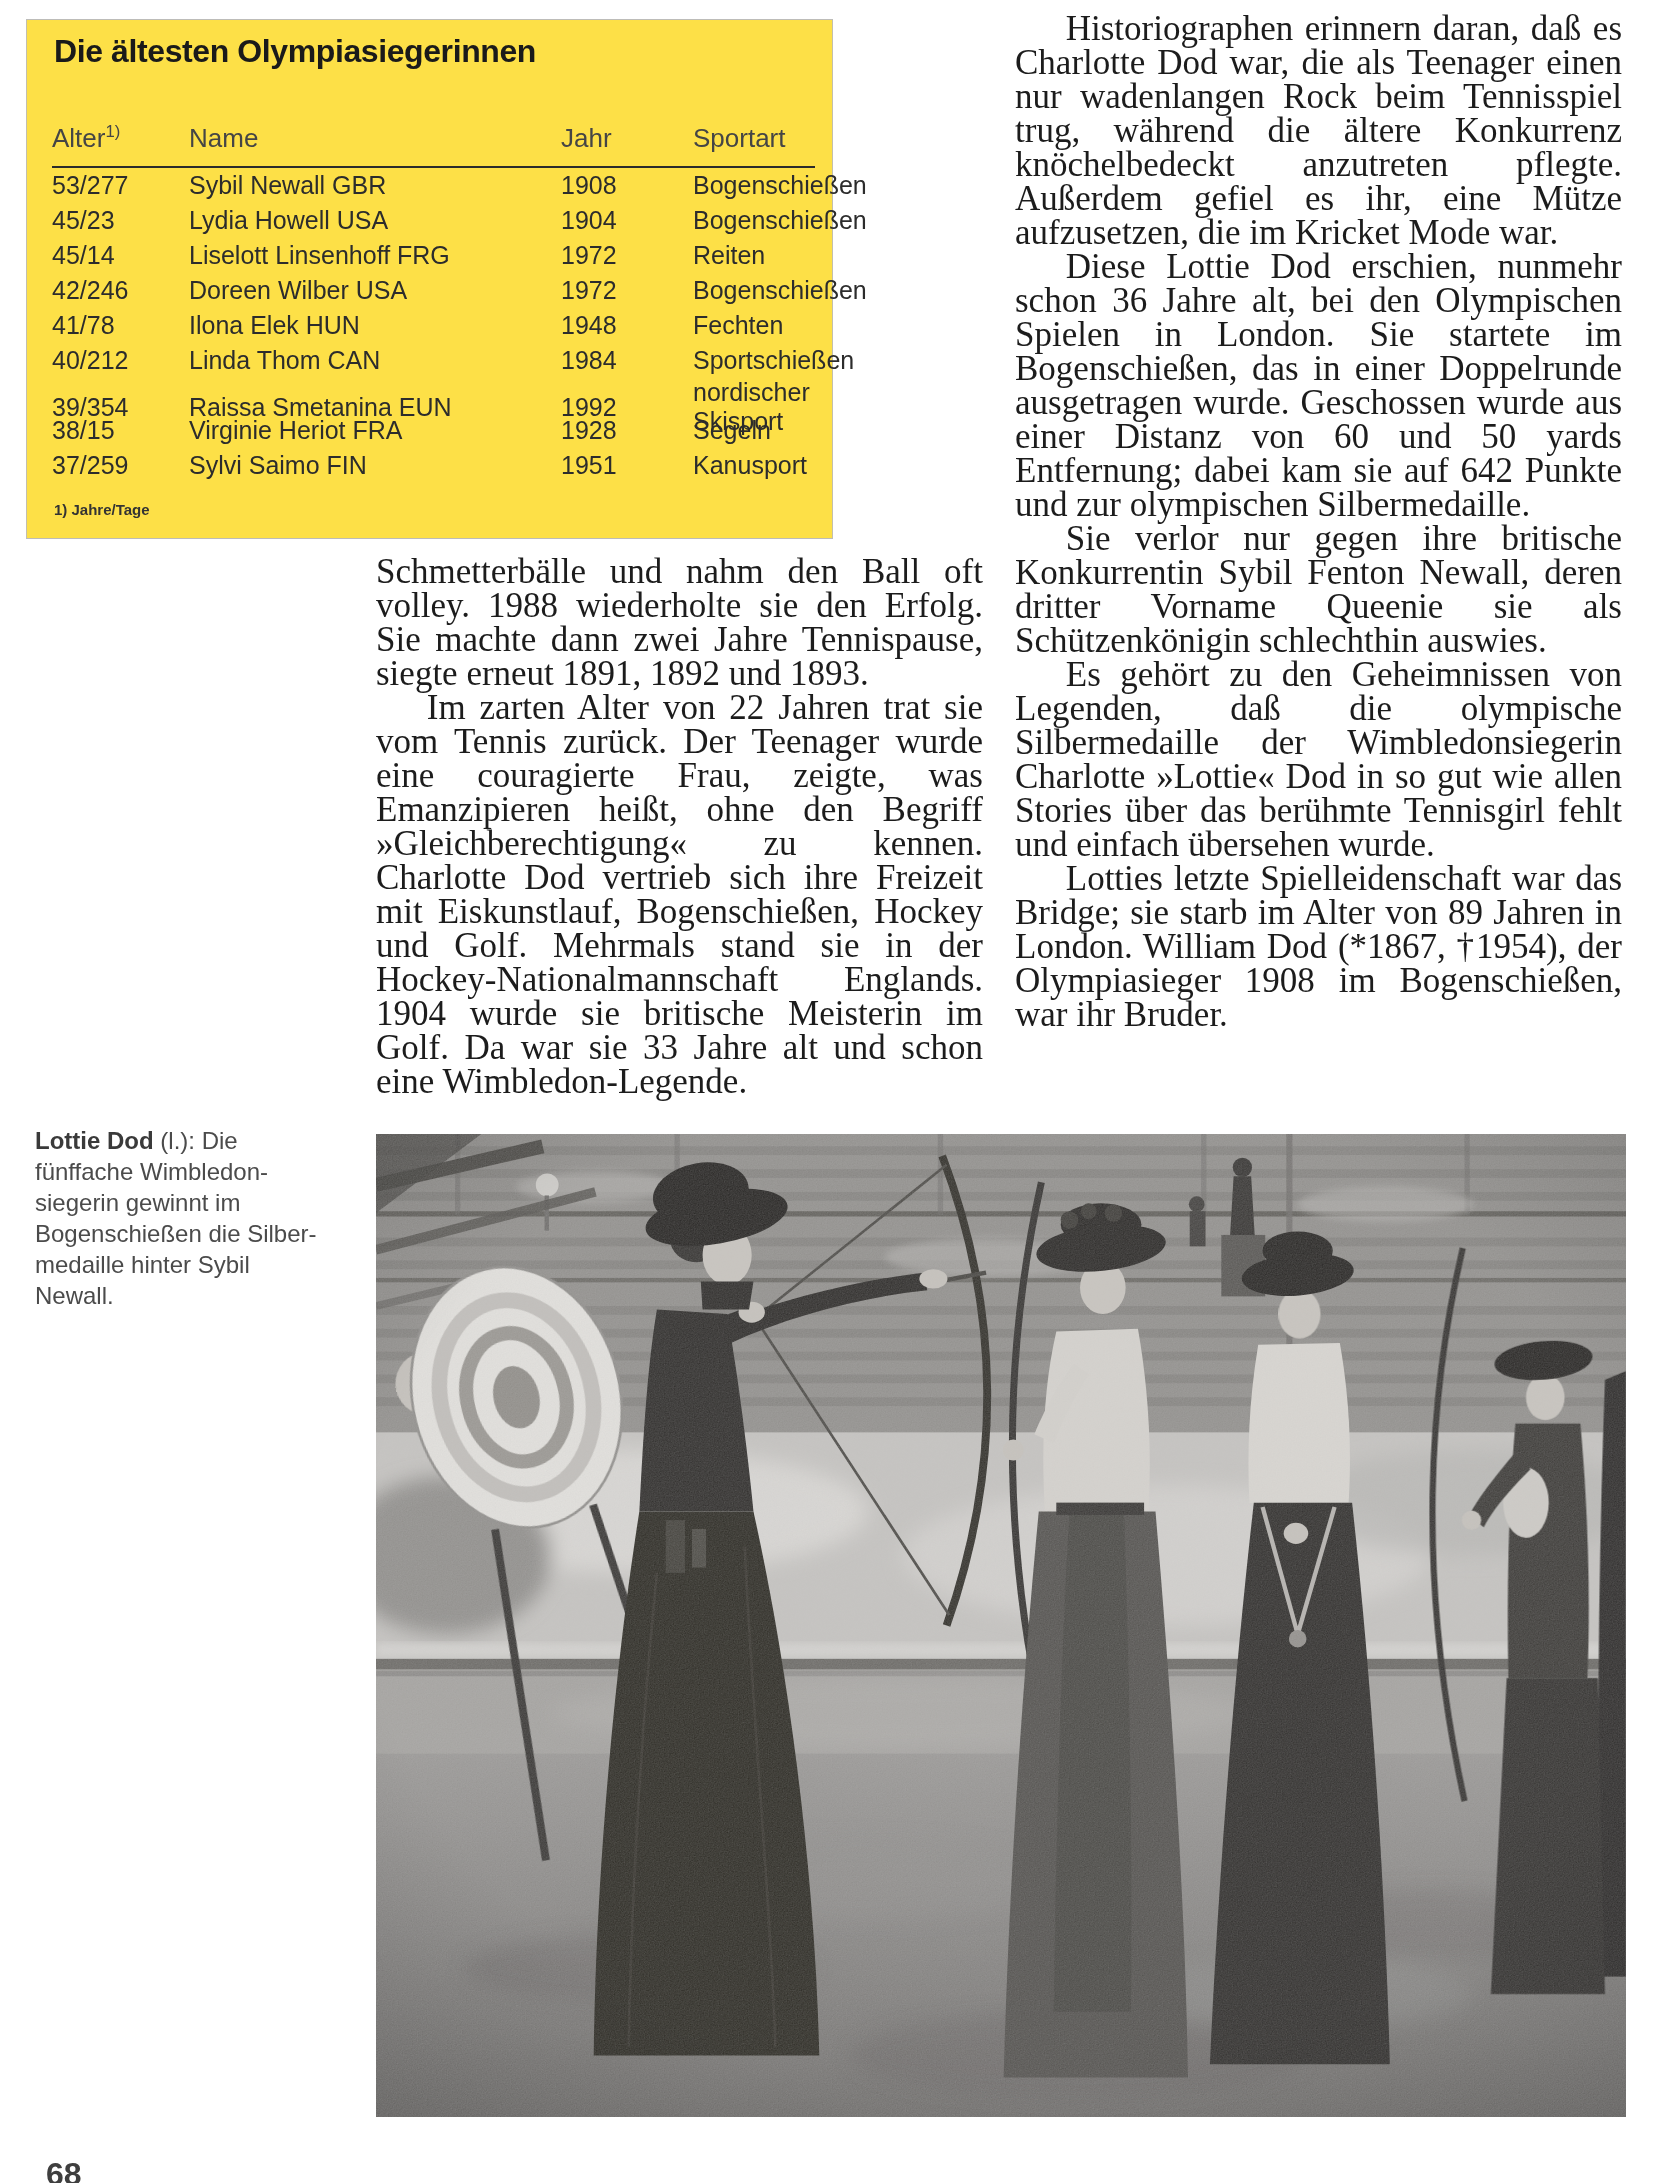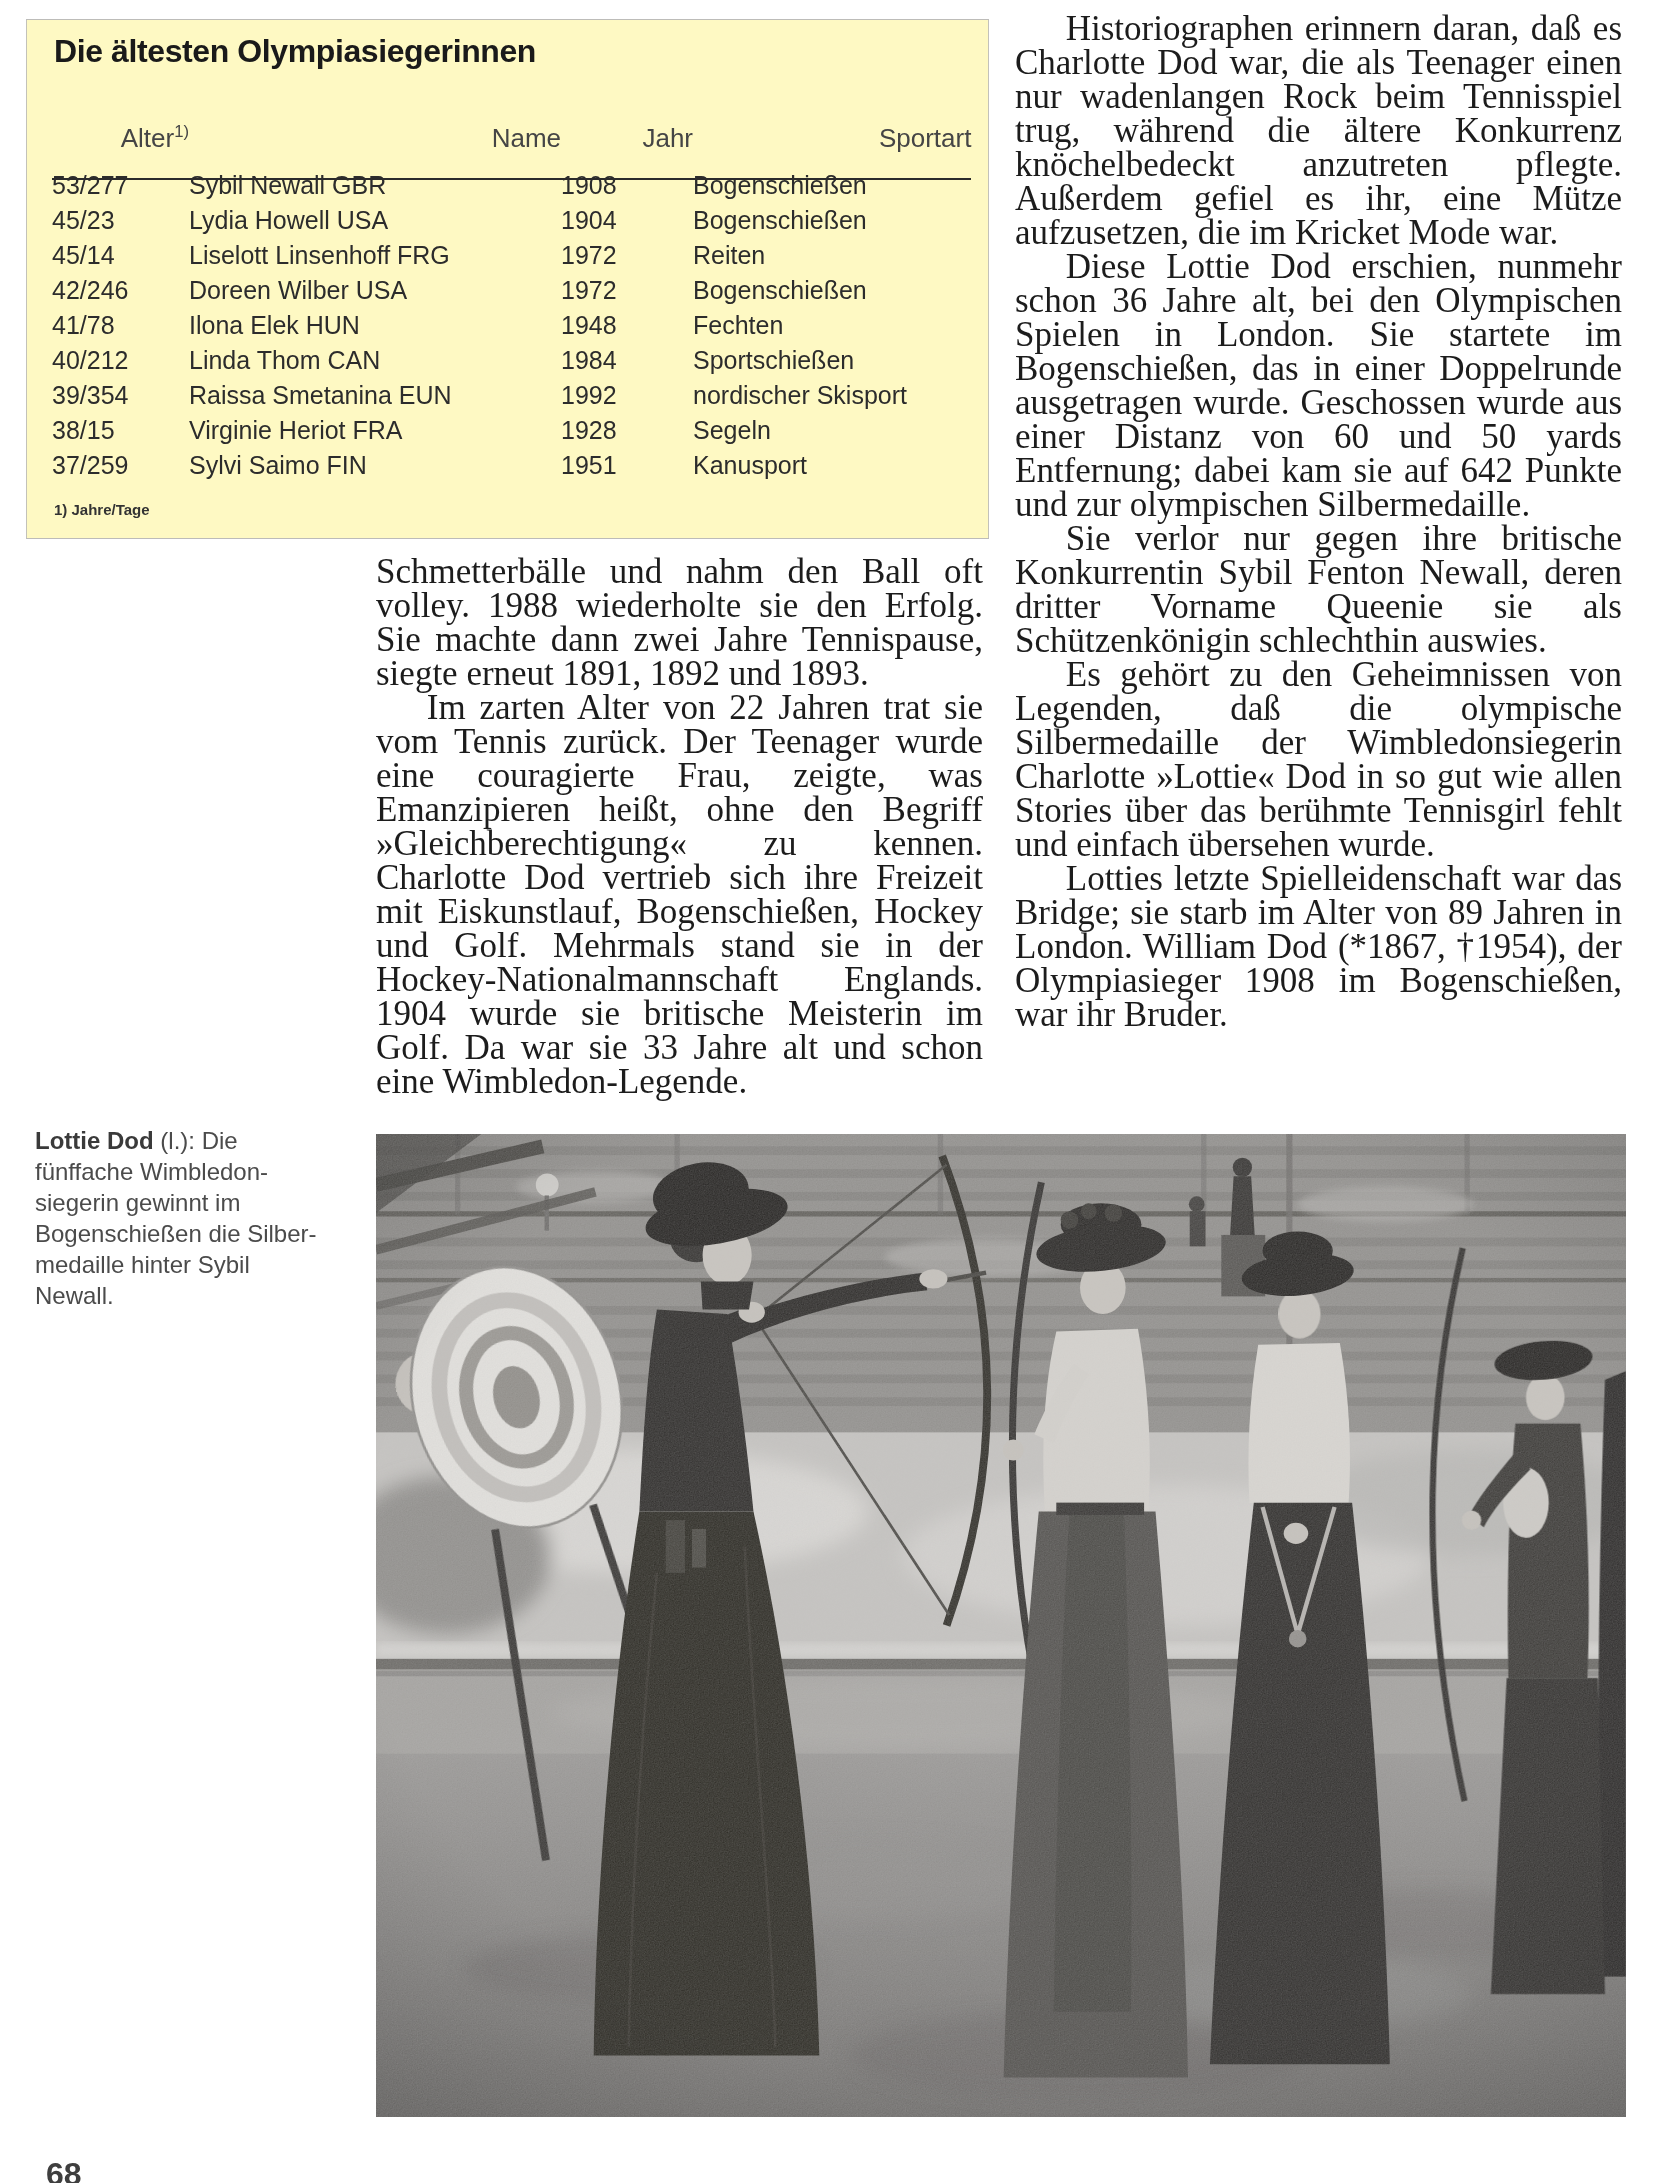--- a/index.html
+++ b/index.html
@@ -1,26 +1,26 @@
 <!DOCTYPE html>
 <html style="font-size:14px"><head>
 <meta charset="utf-8">
 <style>
   html,body{margin:0;padding:0;background:#ffffff;}
   .page{position:relative;width:1678px;height:2183px;background:#ffffff;overflow:hidden;
         font-family:"Liberation Sans",sans-serif;color:#1d1d1d;}
 
   
-  .table-box{position:absolute;left:26px;top:19.3px;width:963px;height:520px;
-             background:#fef9c3;box-shadow:inset 0 0 0 0.9px #bdbcb9;}
+  .table-box{position:absolute;left:26px;top:19.3px;width:807px;height:520px;
+             background:#fde047;box-shadow:inset 0 0 0 0.9px #bdbcb9;}
   .t-title{position:absolute;left:28px;top:14px;margin:0;font-size:32px;font-weight:700;
            color:#1a1a1a;letter-spacing:-0.4px;}
   .t-head{position:absolute;left:26px;right:17.6px;top:104px;display:grid;
           grid-template-columns:137px 372px 132px 1fr;font-size:26px;color:#454545;
-          padding-bottom:24px;border-bottom:2.6px solid #2b2b2b;text-align:right;}
+          padding-bottom:12px;border-bottom:2.6px solid #2b2b2b;}
   .t-rows{position:absolute;left:26px;right:17.6px;top:149px;}
   .t-row{display:grid;grid-template-columns:137px 372px 132px 1fr;height:35px;align-items:center;
          font-size:25px;color:#2c2c2c;}
   .t-foot{position:absolute;left:28px;top:482px;font-size:15px;color:#333;font-weight:bold;}
   .t-head sup{font-size:16.7px;vertical-align:super;line-height:0;}
 
   
   .col{position:absolute;font-family:"Liberation Serif",serif;font-size:35px;
        line-height:34px;text-align:justify;color:#1c1c1c;}
   .col p{margin:0;text-indent:1.45em;}

